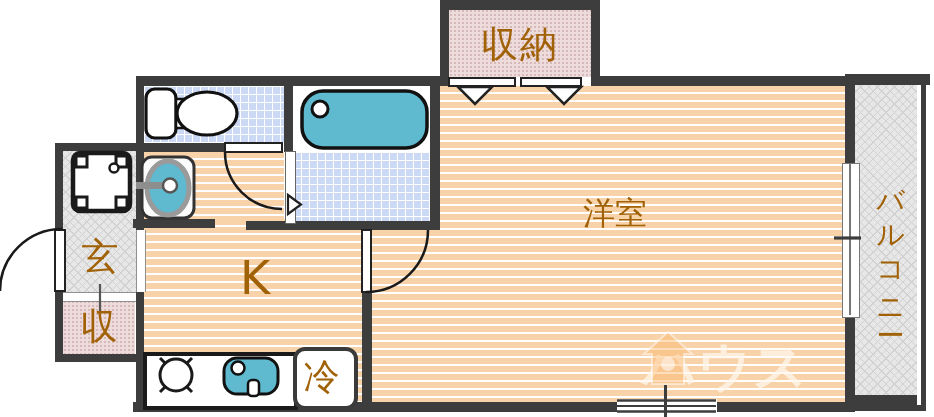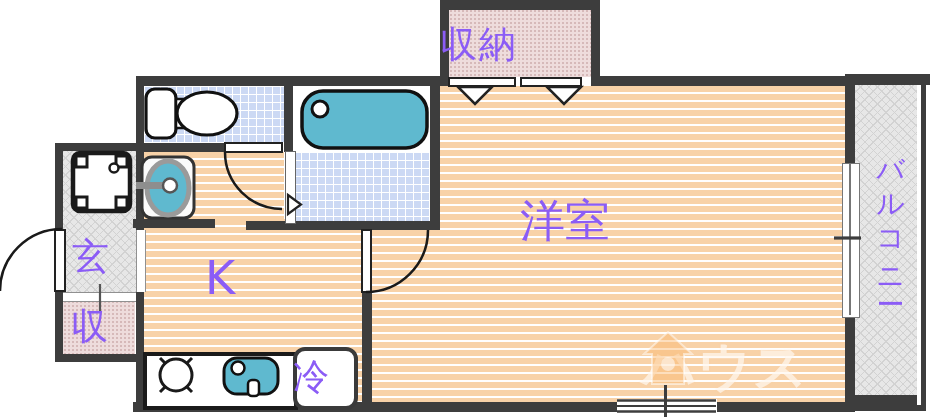--- a/index.html
+++ b/index.html
@@ -12,21 +12,21 @@
   .floor-tile{position:absolute;background-color:#ccd9f4;
     background-image:linear-gradient(#fff 1px,transparent 1px),linear-gradient(90deg,#fff 1px,transparent 1px);
     background-size:8px 8px;}
   .floor-hatch{position:absolute;background-color:#e7e7e7;
     background-image:repeating-linear-gradient(45deg,#d2d2d2 0 1px,transparent 1px 6px),
                      repeating-linear-gradient(-45deg,#d2d2d2 0 1px,transparent 1px 6px);}
   .floor-dots{position:absolute;background-color:#eedcdc;
     background-image:radial-gradient(#d6b9b9 0.9px,transparent 1px);background-size:4px 4px;}
   .white{position:absolute;background:#fff;}
   .leaf{position:absolute;background:#fff;border:2px solid #222;box-sizing:border-box;}
-  .label{position:absolute;color:#8b5cf6;font-weight:500;line-height:1.25;text-align:left;}
+  .label{position:absolute;color:#a16207;font-weight:500;line-height:1.25;text-align:center;}
   .vlabel{writing-mode:vertical-rl;text-orientation:upright;letter-spacing:6px;}
   svg{position:absolute;left:0;top:0;pointer-events:none;}
   #watermark{position:absolute;left:642px;top:328px;width:250px;height:78px;display:flex;
              align-items:center;gap:10px;pointer-events:none;}
   #watermark .wm-text{font-size:54px;font-weight:bold;color:rgba(255,255,255,0.6);
              text-shadow:0 0 2px rgba(255,210,160,0.35);}
 </style>
 </head>
 <body>
 
@@ -145,21 +145,21 @@
       <line x1="617" y1="411.5" x2="716" y2="411.5" stroke-width="2.4"></line>
       <line x1="665.5" y1="385" x2="665.5" y2="417" stroke-width="3"></line>
     </g>
 
     <line x1="834" y1="238" x2="861" y2="238" stroke="#3d3d3d" stroke-width="3.2"></line>
 
     <line x1="100" y1="284" x2="100" y2="313" stroke="#555" stroke-width="2.2"></line>
   </svg>
 
   <div class="label" style="left:440px;top:22px;width:160px;font-size:37px;letter-spacing:2px;">収納</div>
-  <div class="label" style="left:520px;top:193px;width:190px;font-size:45px;">
+  <div class="label" style="left:520px;top:193px;width:190px;font-size:32px;">
     <div>洋室</div>
   </div>
   <div class="label" style="left:205px;top:250px;width:100px;font-size:46px;font-weight:400;">K</div>
   <div class="label" style="left:72px;top:234px;width:56px;font-size:37px;">玄</div>
   <div class="label" style="left:71px;top:304px;width:56px;font-size:37px;">収</div>
   <div class="label" style="left:293px;top:354px;width:57px;font-size:36px;">冷</div>
   <div class="label vlabel" style="left:866px;top:138px;width:42px;height:220px;font-size:28px;">バルコニー</div>
 
   <div id="watermark">
     <svg width="52" height="62" viewBox="0 0 52 62">

